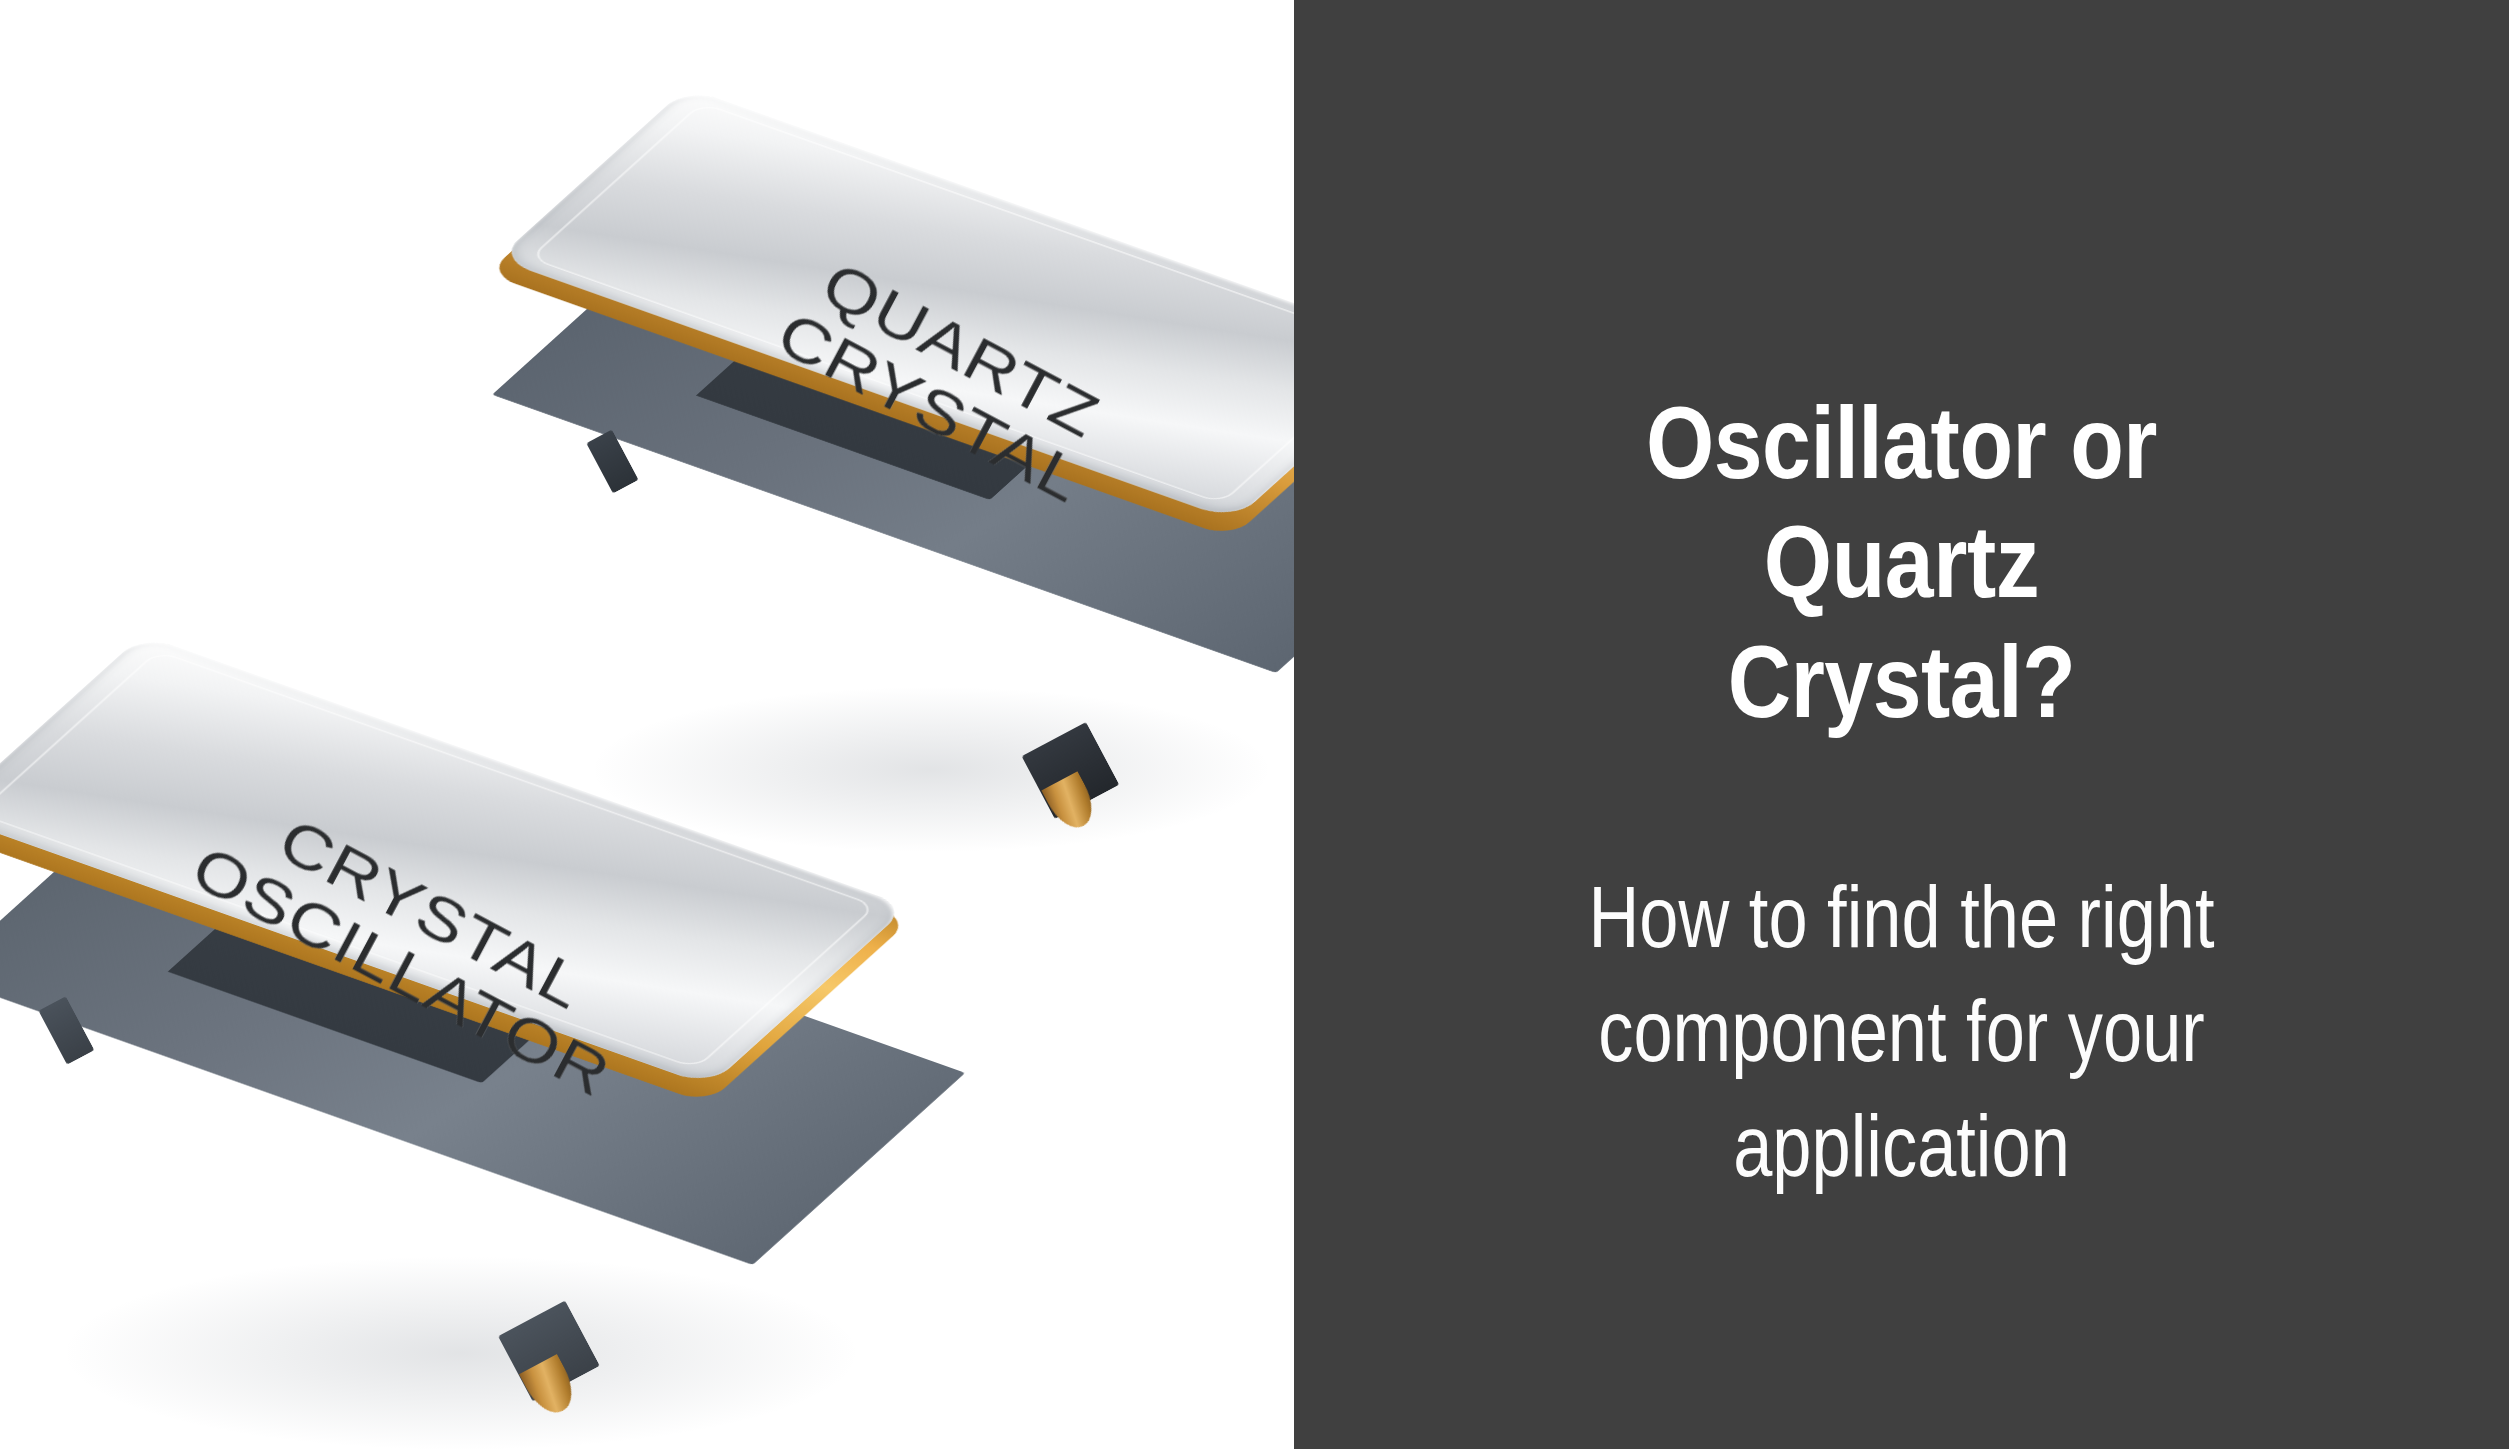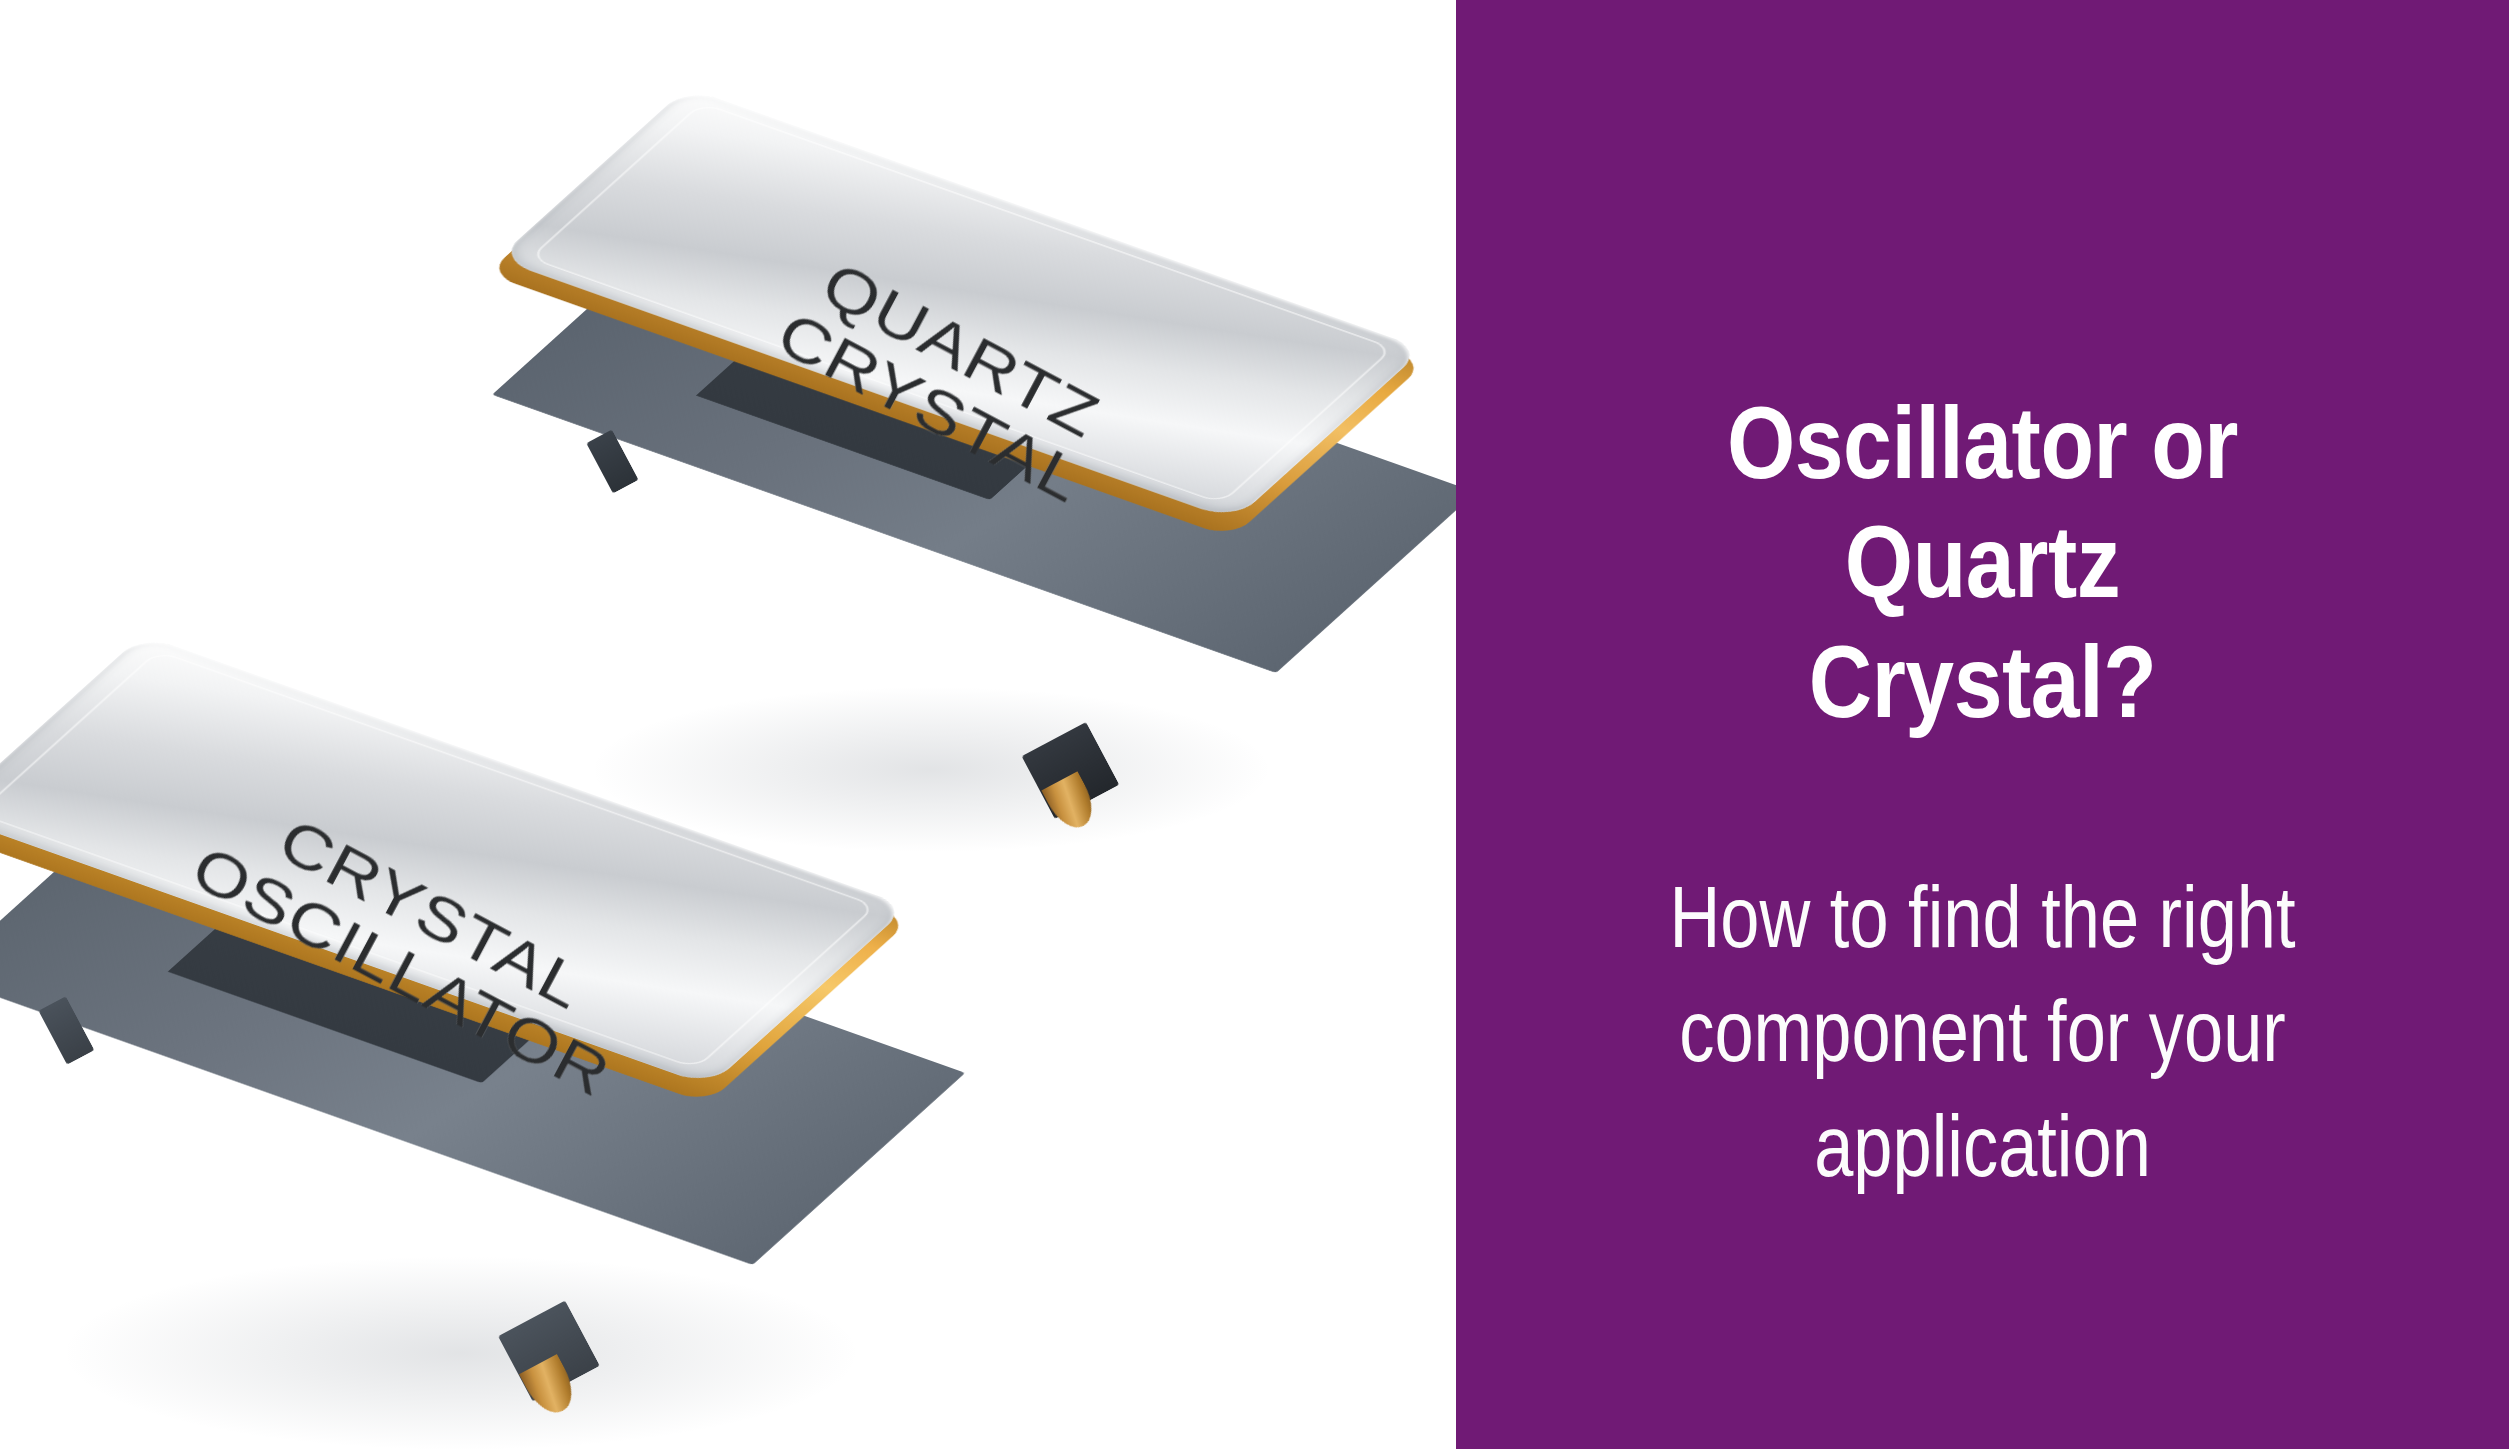--- a/index.html
+++ b/index.html
@@ -18,23 +18,23 @@
     height: 1450px;
     background: #ffffff;
     overflow: hidden;
   }
 
   
   .blue-panel {
     position: absolute;
     top: 0;
     right: 0;
-    width: 1053px;
+    width: 1215px;
     height: 1450px;
-    background: #701a75;
+    background: #404040;
     box-sizing: border-box;
     display: flex;
     flex-direction: column;
     align-items: center;
     justify-content: flex-start;
   }
 
   .headline {
     width: 843px;
     margin-top: 384px;

